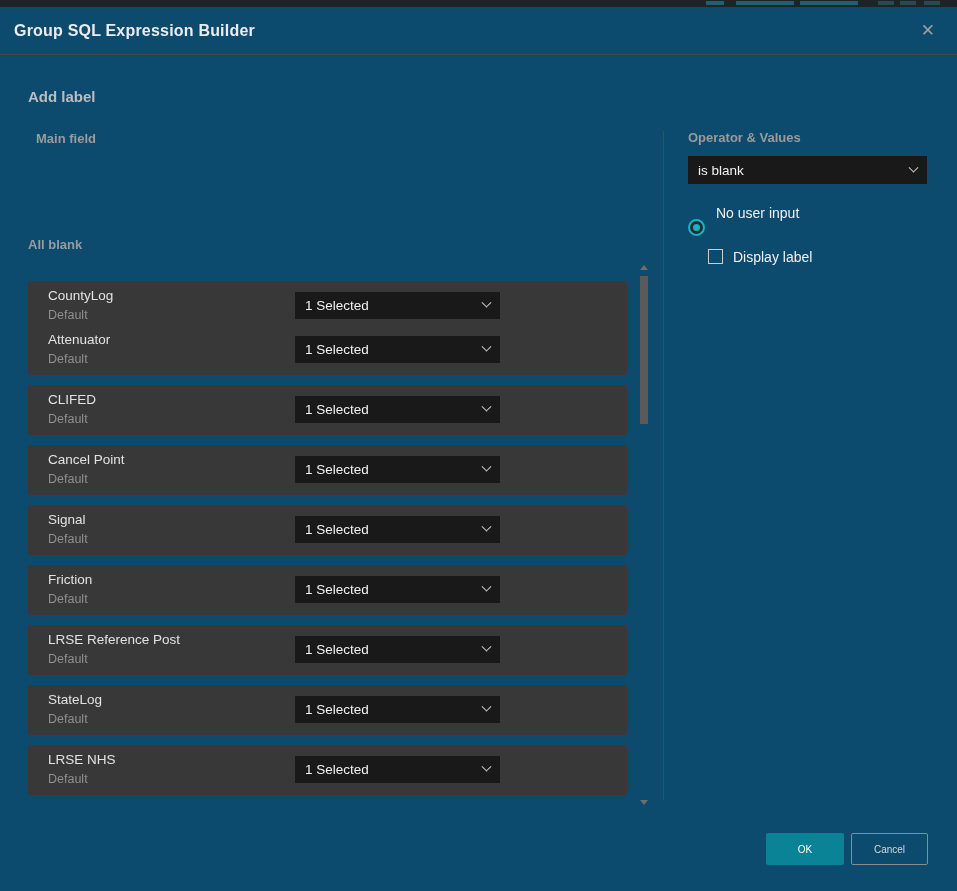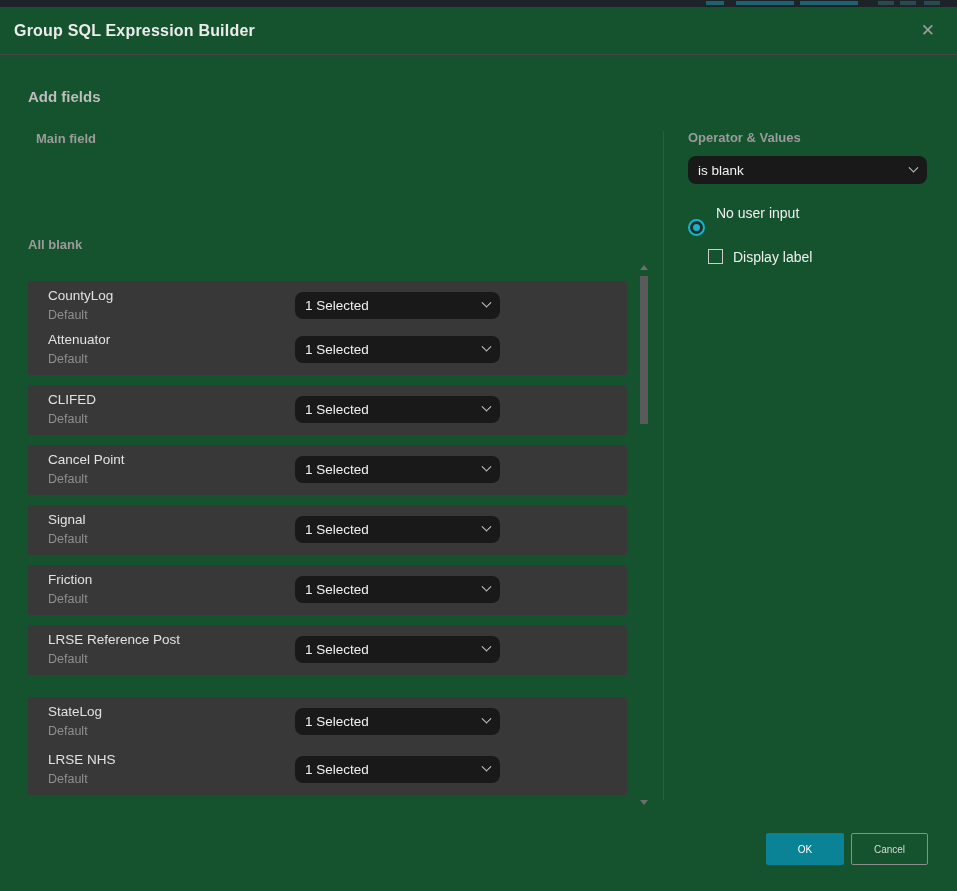--- a/index.html
+++ b/index.html
@@ -6,34 +6,34 @@
   html,body { background:#20262b; }
   .stage {
     position:relative; width:957px; height:891px; overflow:hidden;
     background:#20262b; font-family:"Liberation Sans", sans-serif;
   }
   
   .bg-strip { position:absolute; top:0; left:0; width:957px; height:7px; background:#1d2428; }
   .bgbit { position:absolute; top:1px; height:4px; background:#1c6370; }
 
   
-  .dialog { position:absolute; top:7px; left:0; width:957px; height:884px; background:#14532d; }
+  .dialog { position:absolute; top:7px; left:0; width:957px; height:884px; background:#0c4a6e; }
   .hdr { position:absolute; top:0; left:0; width:100%; height:48px;
          display:flex; align-items:center; padding:0 14px; border-bottom:1px solid #474747; }
   .title { font-size:16px; font-weight:700; color:#ececec; letter-spacing:.2px; }
   .close-btn { margin-left:auto; color:#9d9d9d; font-size:17px; line-height:1;
                cursor:pointer; padding:4px 8px; }
 
   .section-h { position:absolute; font-size:15px; font-weight:700; color:#bdbdbd; }
   .sub-label { position:absolute; font-size:13px; font-weight:700; color:#9b9b9b; }
 
   .main-container { position:absolute; left:28px; top:149px; width:610px; height:55px; background:#343434; }
 
   .dd { position:absolute; display:flex; align-items:center; background:#191919;
-        color:#f2f2f2; font-size:13.5px; padding:0 10px; cursor:pointer;border-radius:8px; }
+        color:#f2f2f2; font-size:13.5px; padding:0 10px; cursor:pointer; }
   .dd .lbl { white-space:nowrap; overflow:hidden; }
   .chev { margin-left:auto; width:7px; height:7px; border-right:1.6px solid #cfcfcf;
           border-bottom:1.6px solid #cfcfcf; transform:rotate(45deg) translate(-2px,-2px); flex:0 0 auto; }
   .cal-icon { width:17px; height:17px; margin-right:8px; flex:0 0 auto; }
 
   .row { position:absolute; left:28px; width:599px; height:50px; background:#383838; }
   .row-name { position:absolute; left:20px; top:7px; font-size:13.5px; color:#e2e2e2; }
   .row-sub  { position:absolute; left:20px; top:27px; font-size:12.5px; color:#8f8f8f; }
   .row .dd  { left:267px; top:11px; width:205px; height:27px; }
 
@@ -79,21 +79,21 @@
     <div class="bgbit" style="left:924px;width:16px;background:#2a4a52;"></div>
   </div>
 
   <div class="dialog">
 
     <div class="hdr">
       <span class="title">Group SQL Expression Builder</span>
       <span class="close-btn">✕</span>
     </div>
 
-    <div class="section-h" style="left:28px; top:81px;">Add fields</div>
+    <div class="section-h" style="left:28px; top:81px;">Add label</div>
 
     <div class="sub-label" style="left:28px; top:124px;padding-left:8px;">Main field</div>
 
 
     <div class="sub-label" style="left:28px; top:230px;">All blank</div>
 
     <div class="row" style="top:258px;margin-top:16px;">
       <span class="row-name">CountyLog</span>
       <span class="row-sub">Default</span>
       <div class="dd">
@@ -142,21 +142,21 @@
       </div>
     </div>
     <div class="row" style="top:618px;">
       <span class="row-name">LRSE Reference Post</span>
       <span class="row-sub">Default</span>
       <div class="dd">
         <span class="lbl">1 Selected</span>
         <span class="chev"></span>
       </div>
     </div>
-    <div class="row" style="top:678px;margin-top:12px;">
+    <div class="row" style="top:678px;">
       <span class="row-name">StateLog</span>
       <span class="row-sub">Default</span>
       <div class="dd">
         <span class="lbl">1 Selected</span>
         <span class="chev"></span>
       </div>
     </div>
     <div class="row" style="top:738px;">
       <span class="row-name">LRSE NHS</span>
       <span class="row-sub">Default</span>

